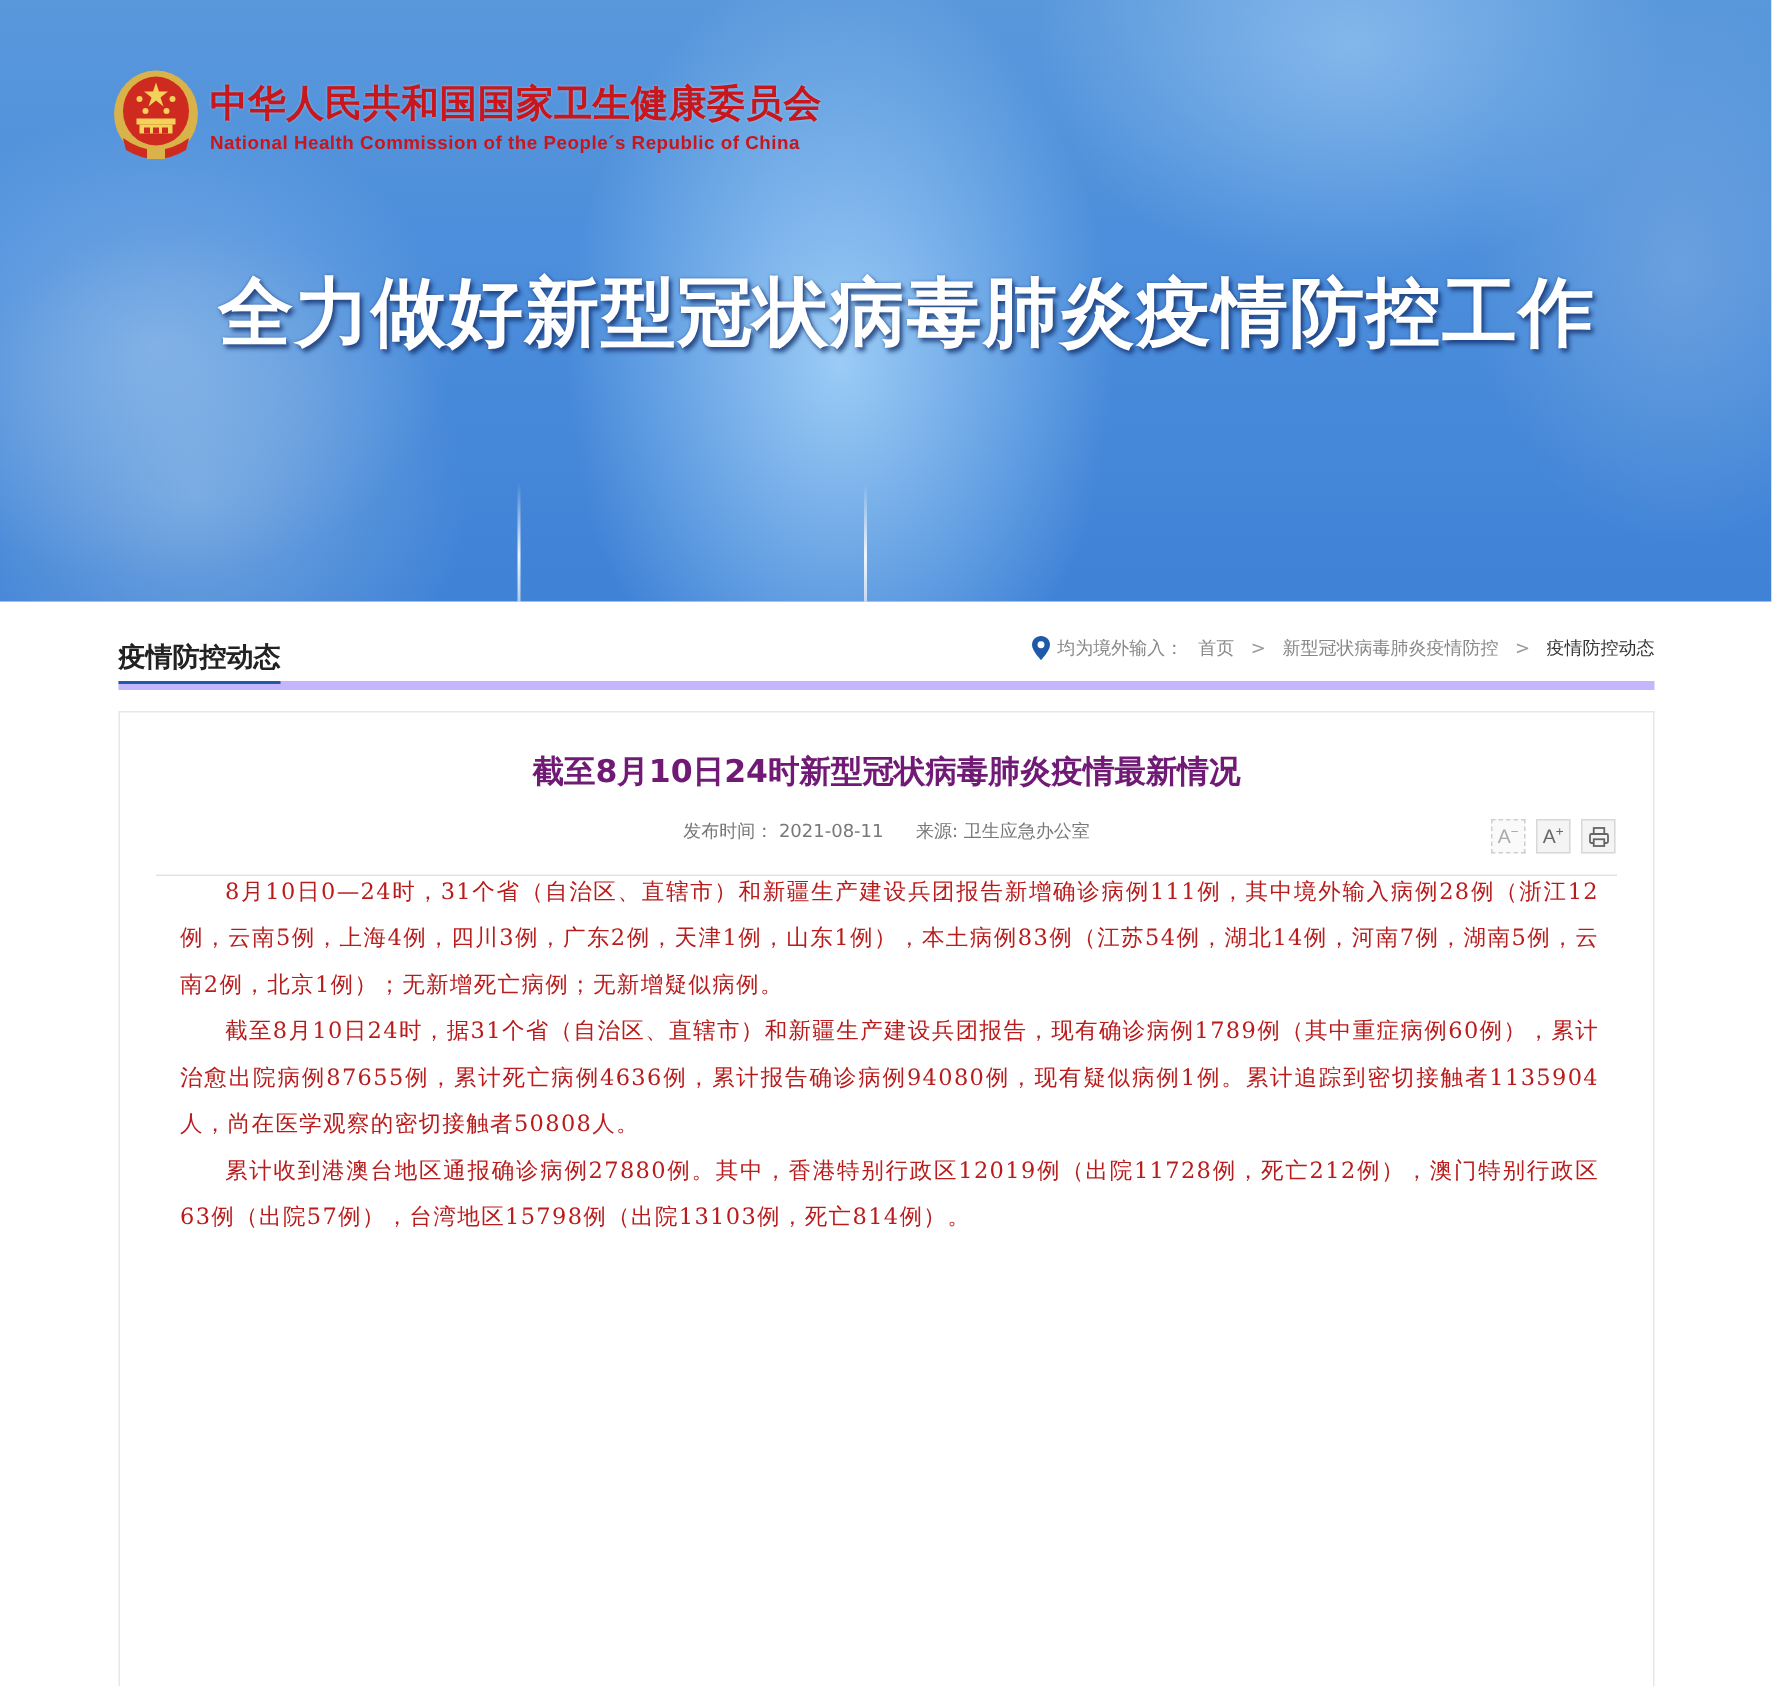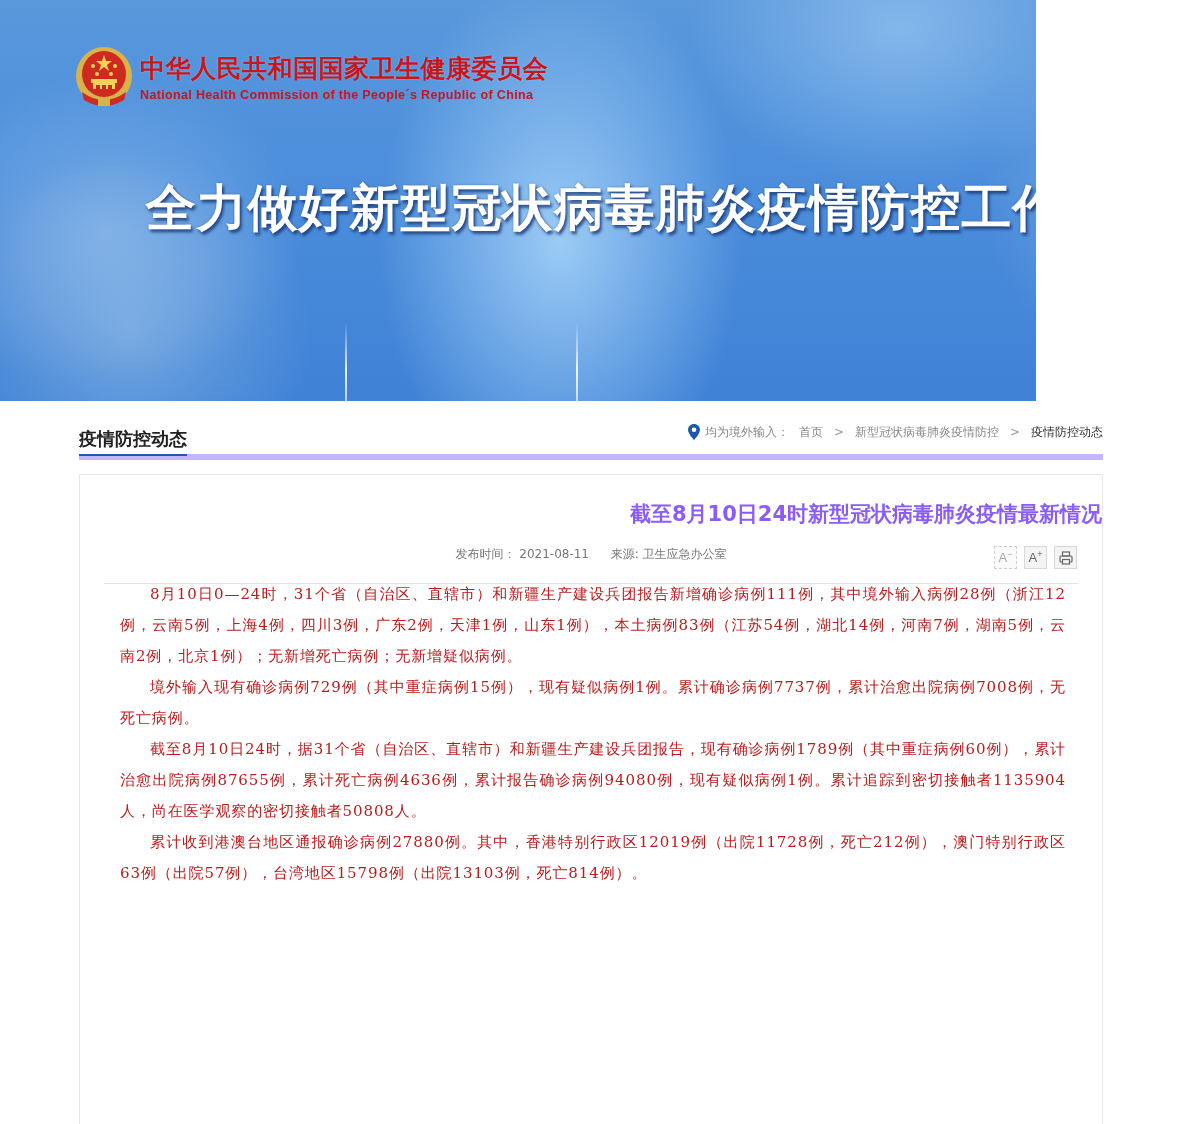--- a/index.html
+++ b/index.html
@@ -1,21 +1,21 @@
 <!DOCTYPE html>
 <html><head>
   <meta charset="utf-8">
   <style>
     * { margin: 0; padding: 0; box-sizing: border-box; }
     html, body { width: 1181px; height: 1124px; overflow: hidden; background: #ffffff; }
     body { font-family: "DejaVu Sans", "Liberation Sans", sans-serif; color: #333; position: relative; }
 
     
     .banner {
-      position: absolute; left: 0; top: 0; width: 1036px; height: 401px; overflow: hidden;
+      position: absolute; left: 0; top: 0; width: 1181px; height: 401px; overflow: hidden;
       background:
         radial-gradient(ellipse 260px 380px at 560px 240px, rgba(170,215,250,0.85), rgba(170,215,250,0) 70%),
         radial-gradient(ellipse 300px 220px at 900px 30px, rgba(160,205,245,0.6), rgba(160,205,245,0) 70%),
         radial-gradient(ellipse 260px 260px at 130px 330px, rgba(150,190,230,0.55), rgba(150,190,230,0) 70%),
         radial-gradient(ellipse 200px 260px at 1120px 180px, rgba(130,175,225,0.55), rgba(130,175,225,0) 70%),
         linear-gradient(180deg, #5a98db 0%, #4d8fdc 40%, #3f82d6 100%);
     }
     .banner .haze-left {
       position: absolute; left: -40px; top: 60px; width: 360px; height: 340px;
       background: radial-gradient(ellipse at 40% 50%, rgba(200,225,245,0.35), rgba(200,225,245,0) 65%);
@@ -66,22 +66,22 @@
     .breadcrumb .crumb { color: #888; text-decoration: none; }
     .breadcrumb .crumb.current { color: #333; }
     .breadcrumb .prefix { margin-right: 10px; }
 
     
     .article {
       position: absolute; left: 79px; top: 474px; width: 1024px; height: 660px;
       border: 1px solid #e5e7ea; border-bottom: none; background: #fff;
     }
     .article-title {
-      position: absolute; left: 0; width: 1022px; top: 24px; text-align: right;
-      font-size: 21px; color: #8b5cf6; line-height: 30px;
+      position: absolute; left: 0; width: 1022px; top: 24px; text-align: center;
+      font-size: 21px; color: #701a75; line-height: 30px;
     }
     .article-meta {
       position: absolute; left: 0; width: 1022px; top: 70px; text-align: center;
       font-size: 12px; color: #777; line-height: 18px;
     }
     .article-meta .gap { display: inline-block; width: 14px; }
     .tools { position: absolute; right: 25px; top: 71px; display: flex; gap: 7px; }
     .tool {
       width: 23px; height: 23px; border: 1px solid #d8d8d8; background: #f4f4f4;
       display: flex; align-items: center; justify-content: center; cursor: pointer;
@@ -177,17 +177,16 @@
         <rect x="1" y="5" width="12" height="6" rx="1" fill="none" stroke="#666" stroke-width="1.2"></rect>
         <rect x="3.5" y="8.5" width="7" height="4.5" fill="#f4f4f4" stroke="#666" stroke-width="1.2"></rect>
       </svg>
     </div>
   </div>
 
   <div class="divider"></div>
 
   <div class="article-body">
     <p>8月10日0—24时，31个省（自治区、直辖市）和新疆生产建设兵团报告新增确诊病例111例，其中境外输入病例28例（浙江12例，云南5例，上海4例，四川3例，广东2例，天津1例，山东1例），本土病例83例（江苏54例，湖北14例，河南7例，湖南5例，云南2例，北京1例）；无新增死亡病例；无新增疑似病例。</p>
-    <p>境外输入现有确诊病例729例（其中重症病例15例），现有疑似病例1例。累计确诊病例7737例，累计治愈出院病例7008例，无死亡病例。</p>
     <p>截至8月10日24时，据31个省（自治区、直辖市）和新疆生产建设兵团报告，现有确诊病例1789例（其中重症病例60例），累计治愈出院病例87655例，累计死亡病例4636例，累计报告确诊病例94080例，现有疑似病例1例。累计追踪到密切接触者1135904人，尚在医学观察的密切接触者50808人。</p>
     <p>累计收到港澳台地区通报确诊病例27880例。其中，香港特别行政区12019例（出院11728例，死亡212例），澳门特别行政区63例（出院57例），台湾地区15798例（出院13103例，死亡814例）。</p>
   </div>
 </div>
 
 </body></html>

